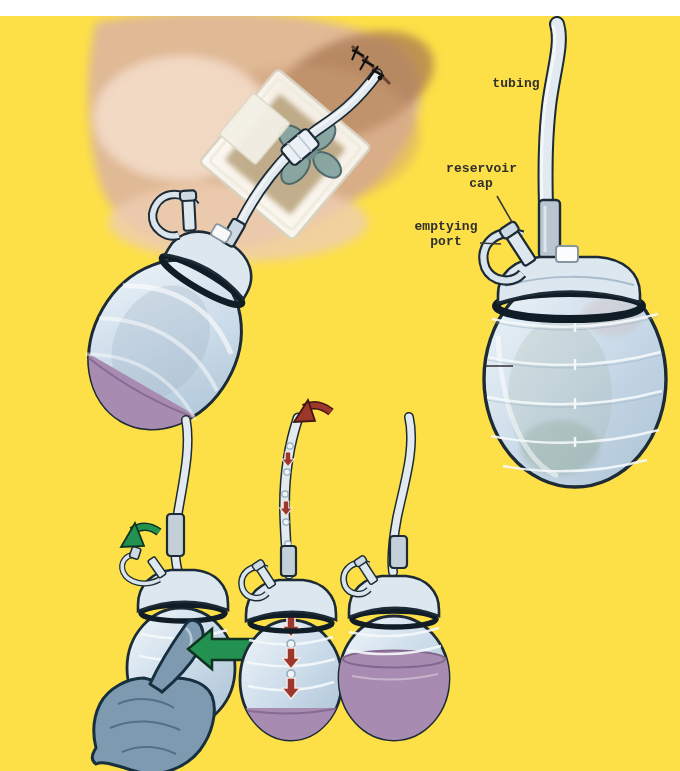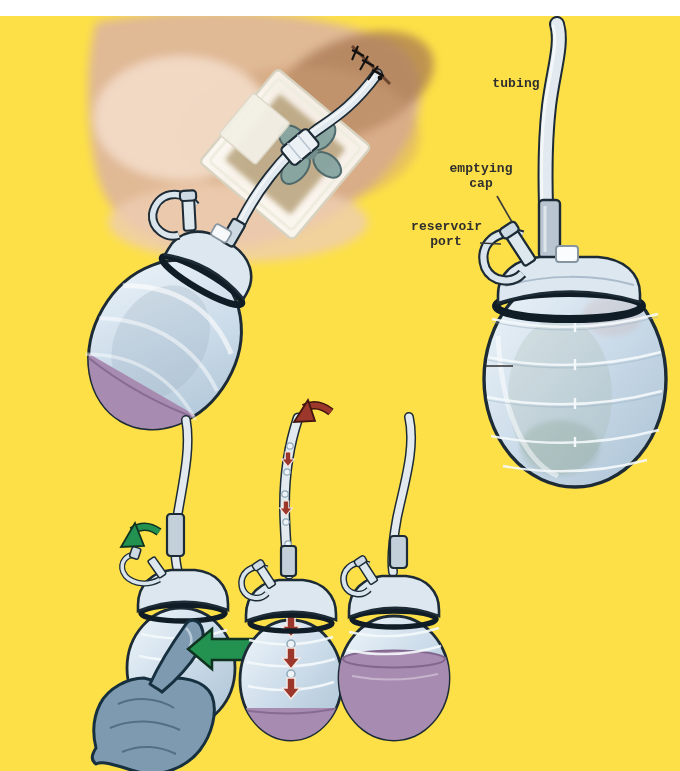--- a/index.html
+++ b/index.html
@@ -259,18 +259,18 @@
     <path class="grad" d="M 347 634 Q 394 644 441 630"></path>
     <ellipse class="ring" cx="394" cy="603" rx="42" ry="8" stroke-width="5.5"></ellipse>
     <path class="dome" d="M 349 595 C 349 574 364 562 382 560 L 406 560 C 426 562 439 575 439 594 L 439 600 C 410 589 379 589 349 601 Z"></path>
     <use href="#capClosed" transform="translate(374,566) scale(.62)"></use>
   </g>
 </svg>
 
 
 <div class="lbl" style="left:484px;top:61px;width:64px;">tubing</div>
 
-<div class="lbl" style="left:446px;top:146px;width:70px;">emptying cap</div>
-
-<div class="lbl" style="left:411px;top:204px;width:70px;">reservoir port</div>
+<div class="lbl" style="left:446px;top:146px;width:70px;">reservoir cap</div>
+
+<div class="lbl" style="left:411px;top:204px;width:70px;">emptying port</div>
 
 
 </div>
 
 </body></html>

